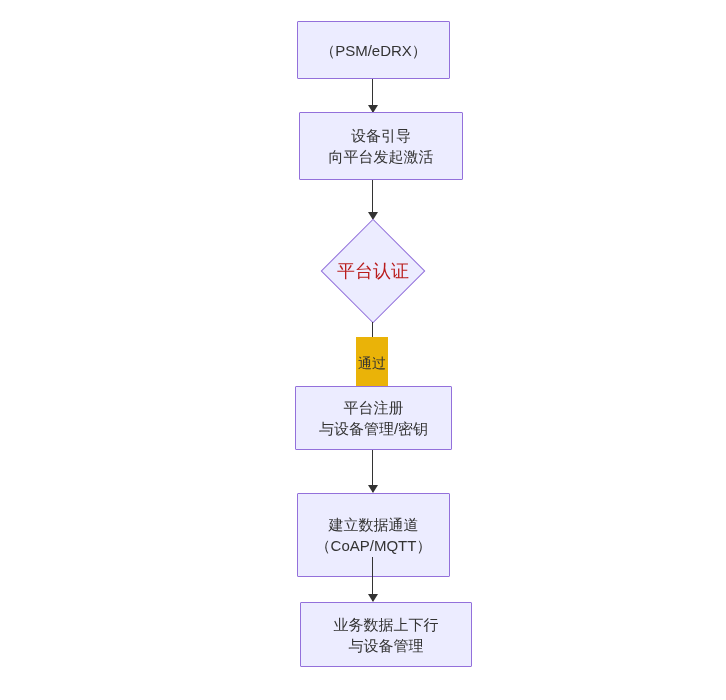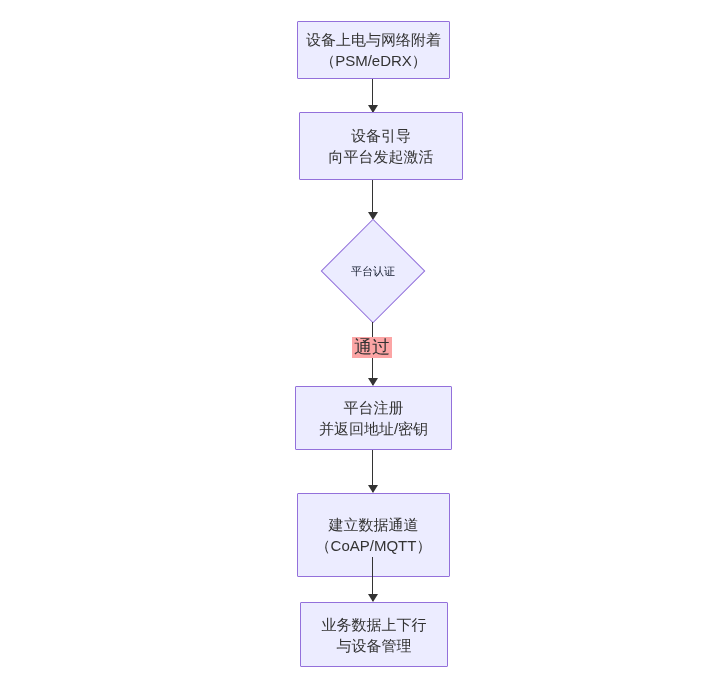--- a/index.html
+++ b/index.html
@@ -24,43 +24,43 @@
     justify-content: center;
     text-align: center;
     color: #333333;
     font-size: 15px;
     line-height: 21px;
   }
   .n-power    { left: 297px; top: 21px;  width: 153px; height: 58px; }
   .n-boot     { left: 299px; top: 112px; width: 164px; height: 68px; }
   .n-register { left: 295px; top: 386px; width: 157px; height: 64px; }
   .n-channel  { left: 297px; top: 493px; width: 153px; height: 84px; }
-  .n-business { left: 300px; top: 602px; width: 148px; height: 65px; }
+  .n-business { left: 300px; top: 602px; width: 172px; height: 65px; }
   
   .diamond-wrap {
     position: absolute;
     left: 321px; top: 219px;
     width: 104px; height: 104px;
   }
   .diamond-shape {
     position: absolute;
     left: 50%; top: 50%;
     width: 72px; height: 72px;
     transform: translate(-50%, -50%) rotate(45deg);
     background: #ECECFF;
     border: 1px solid #9370DB;
   }
   .diamond-label {
     position: absolute;
     inset: 0;
     display: flex;
     align-items: center;
     justify-content: center;
-    color: #0f172a;
-    font-size: 11px;
+    color: #b91c1c;
+    font-size: 18px;
     line-height: 21px;
   }
   
   .edge {
     position: absolute;
     left: 372px;
     width: 1px;
     background: #333333;
   }
   .e1 { top: 79px;  height: 33px; }
@@ -76,35 +76,34 @@
     width: 0; height: 0;
     border-left: 5px solid transparent;
     border-right: 5px solid transparent;
     border-top: 8px solid #333333;
   }
   .edge-label {
     position: absolute;
     left: 372px;
     top: 337px;
     transform: translateX(-50%);
-    background: #fca5a5;
+    background: #eab308;
     color: #333333;
-    font-size: 18px;
+    font-size: 14px;
     line-height: 21px;
-    padding: 0 2px;
+    padding: 16px 2px;
     white-space: nowrap;
   }
 </style>
 </head>
 <body>
 
 <div class="canvas">
 
   <div class="node n-power">
-    <span>设备上电与网络附着</span>
     <span>（PSM/eDRX）</span>
   </div>
 
   <div class="edge e1">
     <span class="arrowhead"></span>
   </div>
 
   <div class="node n-boot">
     <span>设备引导</span>
     <span>向平台发起激活</span>
@@ -119,21 +118,21 @@
     <div class="diamond-label">平台认证</div>
   </div>
 
   <div class="edge e3">
     <span class="arrowhead"></span>
   </div>
   <span class="edge-label">通过</span>
 
   <div class="node n-register">
     <span>平台注册</span>
-    <span>并返回地址/密钥</span>
+    <span>与设备管理/密钥</span>
   </div>
 
   <div class="edge e4">
     <span class="arrowhead"></span>
   </div>
 
   <div class="node n-channel">
     <span>建立数据通道</span>
     <span>（CoAP/MQTT）</span>
   </div>

